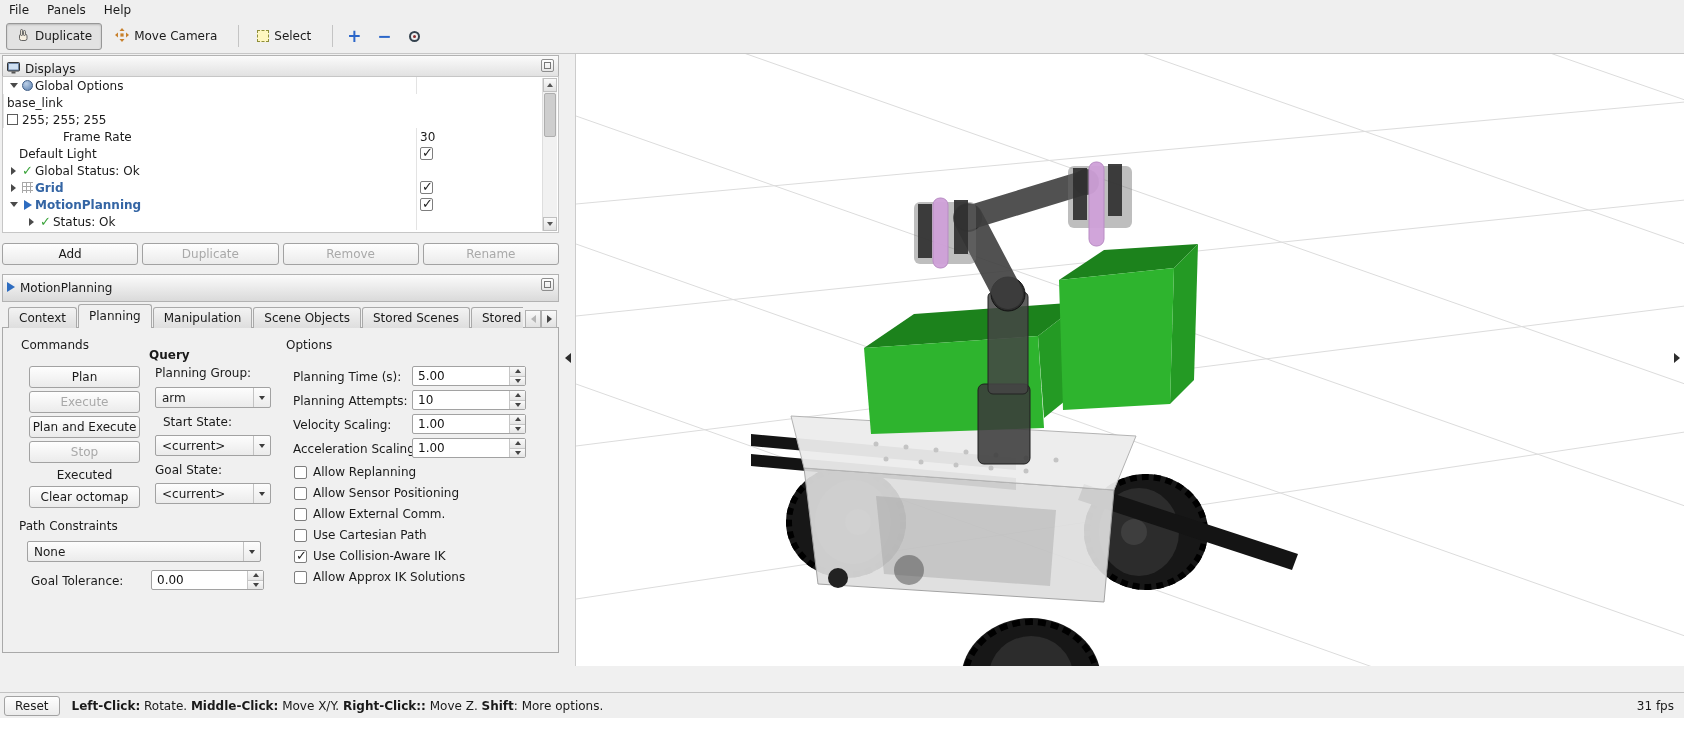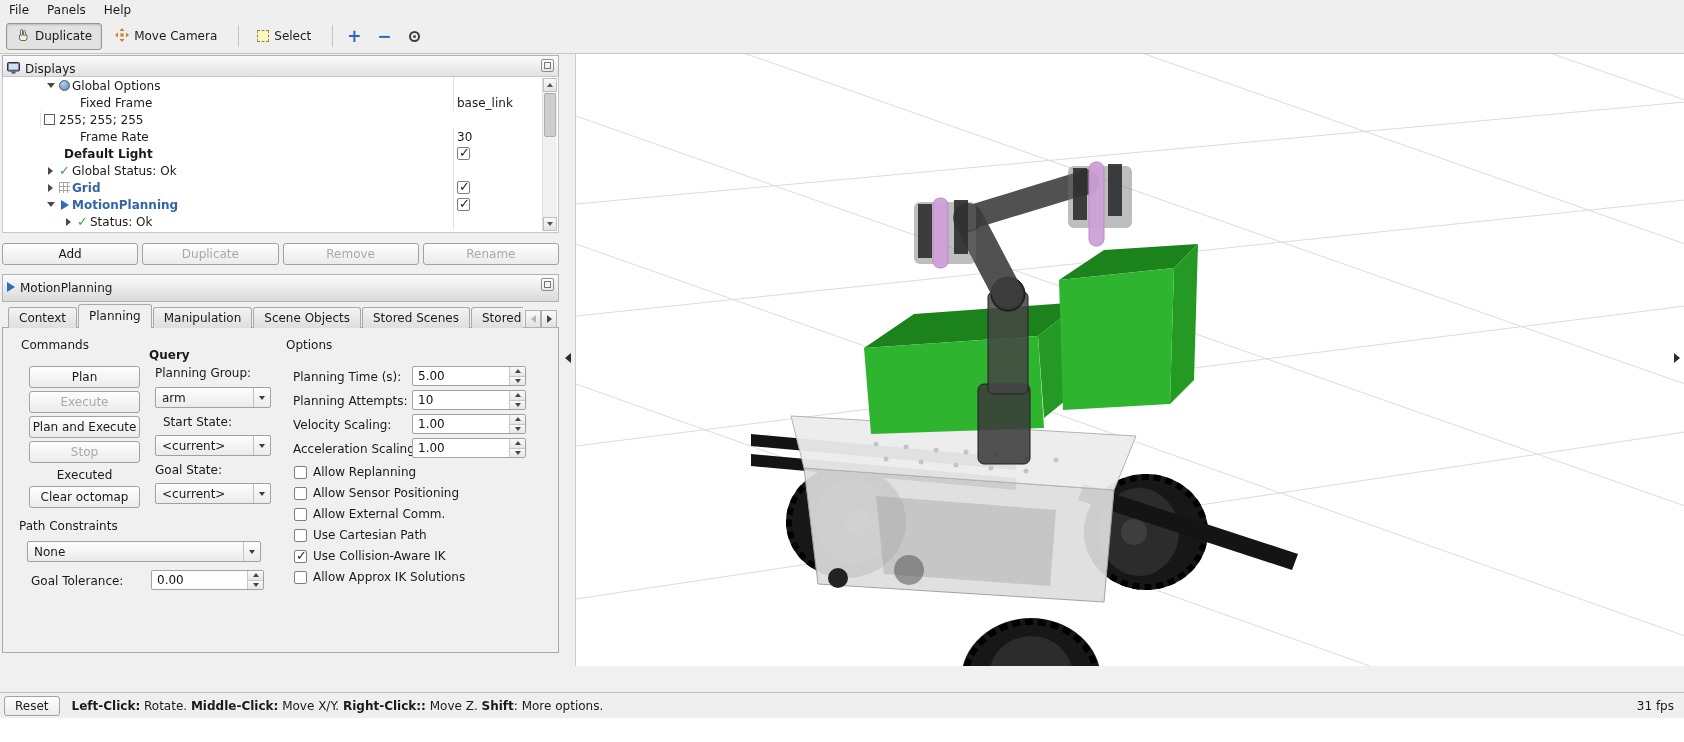--- a/index.html
+++ b/index.html
@@ -25,21 +25,21 @@
   
   .leftcol { position:absolute; left:0; top:54px; width:561px; height:614px; background:#f0f0f0; }
   .panel-header { position:absolute; left:0; right:0; height:28px; background:linear-gradient(#fbfbfb,#dadada); border:1px solid #b2b2b2; display:flex; align-items:center; padding:0 4px; }
   .panel-title { margin-left:5px; }
   .float-btn { position:absolute; right:4px; top:3px; width:13px; height:13px; background:linear-gradient(#fff,#e6e6e6); border:1px solid #8e8e8e; border-radius:2px; }
   .float-btn::after { content:""; position:absolute; left:2px; top:2px; right:2px; bottom:2px; border:1px solid #777; }
 
   
   .displays-panel { position:absolute; left:2px; top:1px; width:557px; height:210px; }
   .tree { position:absolute; left:0; top:21px; width:557px; height:157px; background:#fff; border:1px solid #c6c6c6; overflow:hidden; }
-  .trow { display:flex; height:17px; align-items:flex-end;margin-left:37px; }
+  .trow { display:flex; height:17px; align-items:flex-end; }
   .tname { width:413px; display:flex; align-items:center; height:100%; overflow:hidden; }
   .tval { flex:1; height:100%; border-left:1px solid #e3e3e3; display:flex; align-items:center; gap:4px; padding-left:3px; }
   .expwrap { width:13px; display:inline-flex; justify-content:center; flex:none; }
   .exp-down { width:0; height:0; border-left:4px solid transparent; border-right:4px solid transparent; border-top:5px solid #4a4a4a; }
   .exp-right { width:0; height:0; border-top:4px solid transparent; border-bottom:4px solid transparent; border-left:5px solid #4a4a4a; }
   .ticon { width:15px; display:inline-flex; justify-content:center; align-items:center; flex:none; }
   .icon-globe { width:11px; height:11px; border-radius:50%; background:radial-gradient(circle at 35% 30%, #bcd0e8, #5a7fae); border:1px solid #3f5e87; }
   .icon-check { color:#3aa33a; font-weight:bold; font-size:13px; }
   .icon-grid { width:11px; height:11px; background-image:linear-gradient(#9a9a9a 1px, transparent 1px),linear-gradient(90deg,#9a9a9a 1px, transparent 1px); background-size:4px 4px; opacity:.85; }
   .icon-mp { width:0; height:0; border-top:5px solid transparent; border-bottom:5px solid transparent; border-left:8px solid #2d6cc0; }
@@ -166,43 +166,40 @@
                   <span class="exp-down"></span>
                 </span>
               <span class="ticon">
                   <span class="icon-globe"></span>
                 </span>
               <span>Global Options</span>
             </div>
             <div class="tval"></div>
           </div>
           <div class="trow">
-            <div class="tname" style="padding-left:40px;">
-                <span>Fixed Frame</span>
-              </div>
             <div class="tval">
                 <span>base_link</span>
               </div>
           </div>
           <div class="trow">
             <div class="tval">
                 <span class="swatch"></span>
                 <span>255; 255; 255</span>
               </div>
           </div>
           <div class="trow">
-            <div class="tname" style="padding-left:40px;">
+            <div class="tname" style="padding-left:60px;">
                 <span>Frame Rate</span>
               </div>
             <div class="tval">
                 <span>30</span>
               </div>
           </div>
           <div class="trow">
-            <div class="tname" style="padding-left:24px;font-weight:bold;">
+            <div class="tname" style="padding-left:16px;">
                 <span>Default Light</span>
               </div>
             <div class="tval">
                 <span class="cb checked"></span>
               </div>
           </div>
           <div class="trow">
             <div class="tname" style="padding-left:4px;">
               <span class="expwrap">
                   <span class="exp-right"></span>

